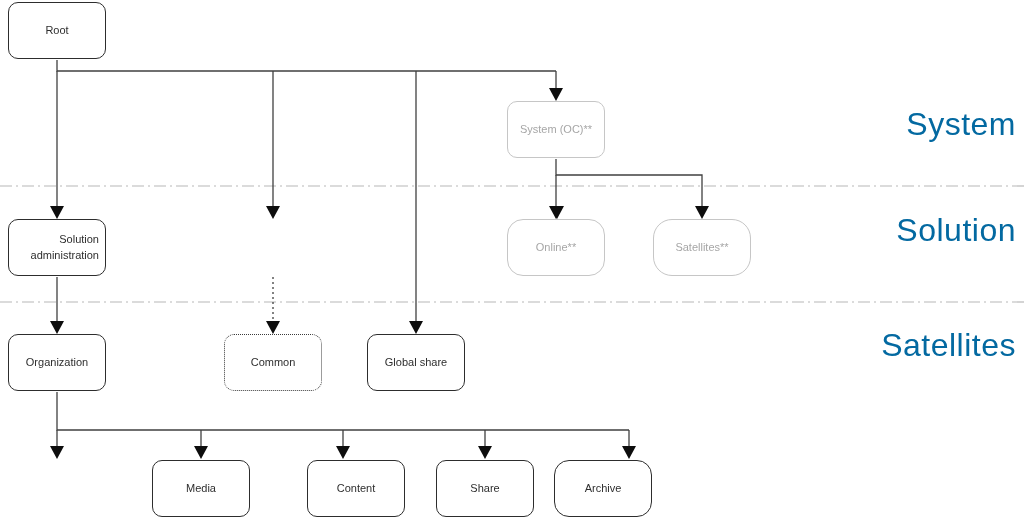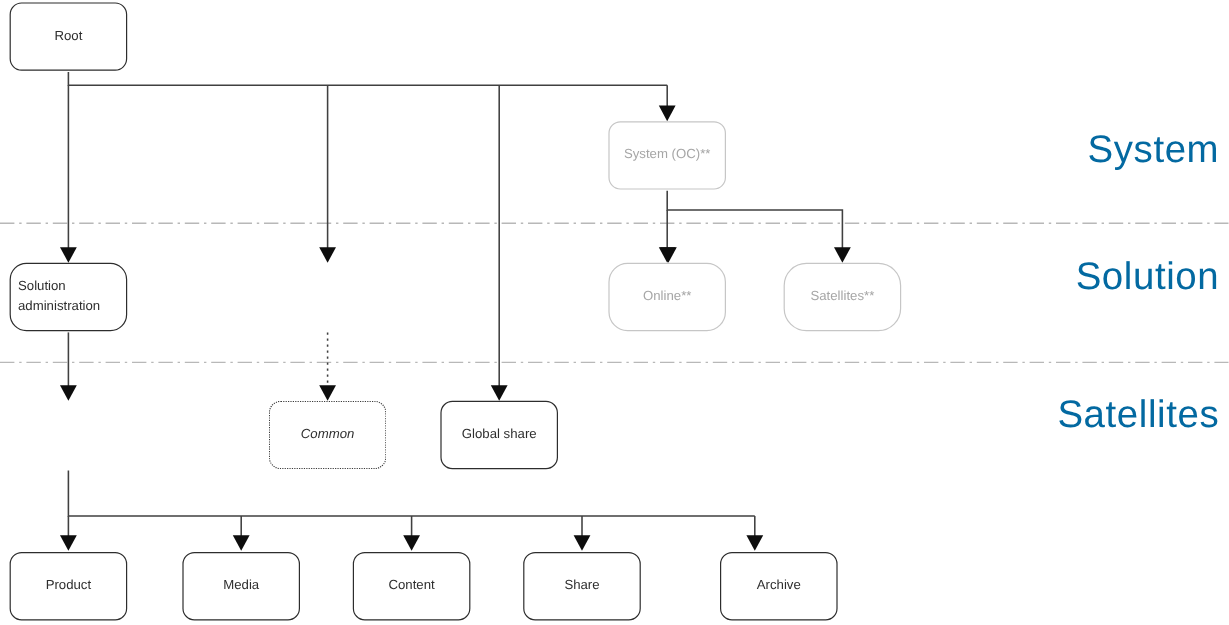--- a/index.html
+++ b/index.html
@@ -21,43 +21,43 @@
     position: absolute;
     width: 98px;
     height: 57px;
     box-sizing: border-box;
     border: 1.4px solid #2d2d2d;
     border-radius: 10px;
     background: #ffffff;
     display: flex;
     align-items: center;
     justify-content: center;
-    text-align: left;
+    text-align: right;
     font-size: 11px;
     line-height: 1.4;
     color: #2e2e2e;
     padding: 4px 6px;
   }
   .node.muted { border: 1px solid #c6c6c6; color: #a6a6a6; }
-  .node.dotted { border: 1.6px dotted #3a3a3a; font-style: italic; }
+  .node.dotted { border: 1.6px dotted #3a3a3a; }
 
   #n-root { left: 8px; top: 2px; }
   #n-system-oc { left: 507px; top: 101px; }
-  #n-solution-administration { left: 8px; top: 219px; border-radius: 14px; }
+  #n-solution-administration { left: 8px; top: 219px; }
   #n-common-resources { left: 224px; top: 219px; }
   #n-online { left: 507px; top: 219px; border-radius: 16px; }
   #n-satellites { left: 653px; top: 219px; border-radius: 19px; }
   #n-organization { left: 8px; top: 334px; }
   #n-common { left: 224px; top: 334px; }
   #n-global-share { left: 367px; top: 334px; }
   #n-product { left: 8px; top: 460px; }
   #n-media { left: 152px; top: 460px; }
-  #n-content { left: 294px; top: 460px; border-radius: 10px; }
+  #n-content { left: 307px; top: 460px; border-radius: 10px; }
   #n-share { left: 436px; top: 460px; }
-  #n-archive { left: 600px; top: 460px; }
+  #n-archive { left: 554px; top: 460px; border-radius: 15px; }
 
   .section-label {
     position: absolute;
     right: 8px;
     font-size: 32px;
     font-weight: 300;
     color: #0369a1;
     letter-spacing: 0.5px;
     white-space: nowrap;
   }
@@ -109,23 +109,23 @@
     <polygon class="arrow" points="336,446 350,446 343,459"></polygon>
     <polygon class="arrow" points="478,446 492,446 485,459"></polygon>
     <polygon class="arrow" points="622,446 636,446 629,459"></polygon>
   </svg>
 
   <div class="node" id="n-root">Root</div>
   <div class="node muted" id="n-system-oc">System (OC)**</div>
   <div class="node" id="n-solution-administration">Solution administration</div>
   <div class="node muted" id="n-online">Online**</div>
   <div class="node muted" id="n-satellites">Satellites**</div>
+  <div class="node" id="n-organization">Organization</div>
   <div class="node dotted" id="n-common">Common</div>
   <div class="node" id="n-global-share">Global share</div>
-  <div class="node" id="n-product">Product</div>
   <div class="node" id="n-media">Media</div>
   <div class="node" id="n-content">Content</div>
   <div class="node" id="n-share">Share</div>
   <div class="node" id="n-archive">Archive</div>
 
   <div class="section-label" id="sec-system">System</div>
   <div class="section-label" id="sec-solution">Solution</div>
   <div class="section-label" id="sec-production">Satellites</div>
 
 </div>

